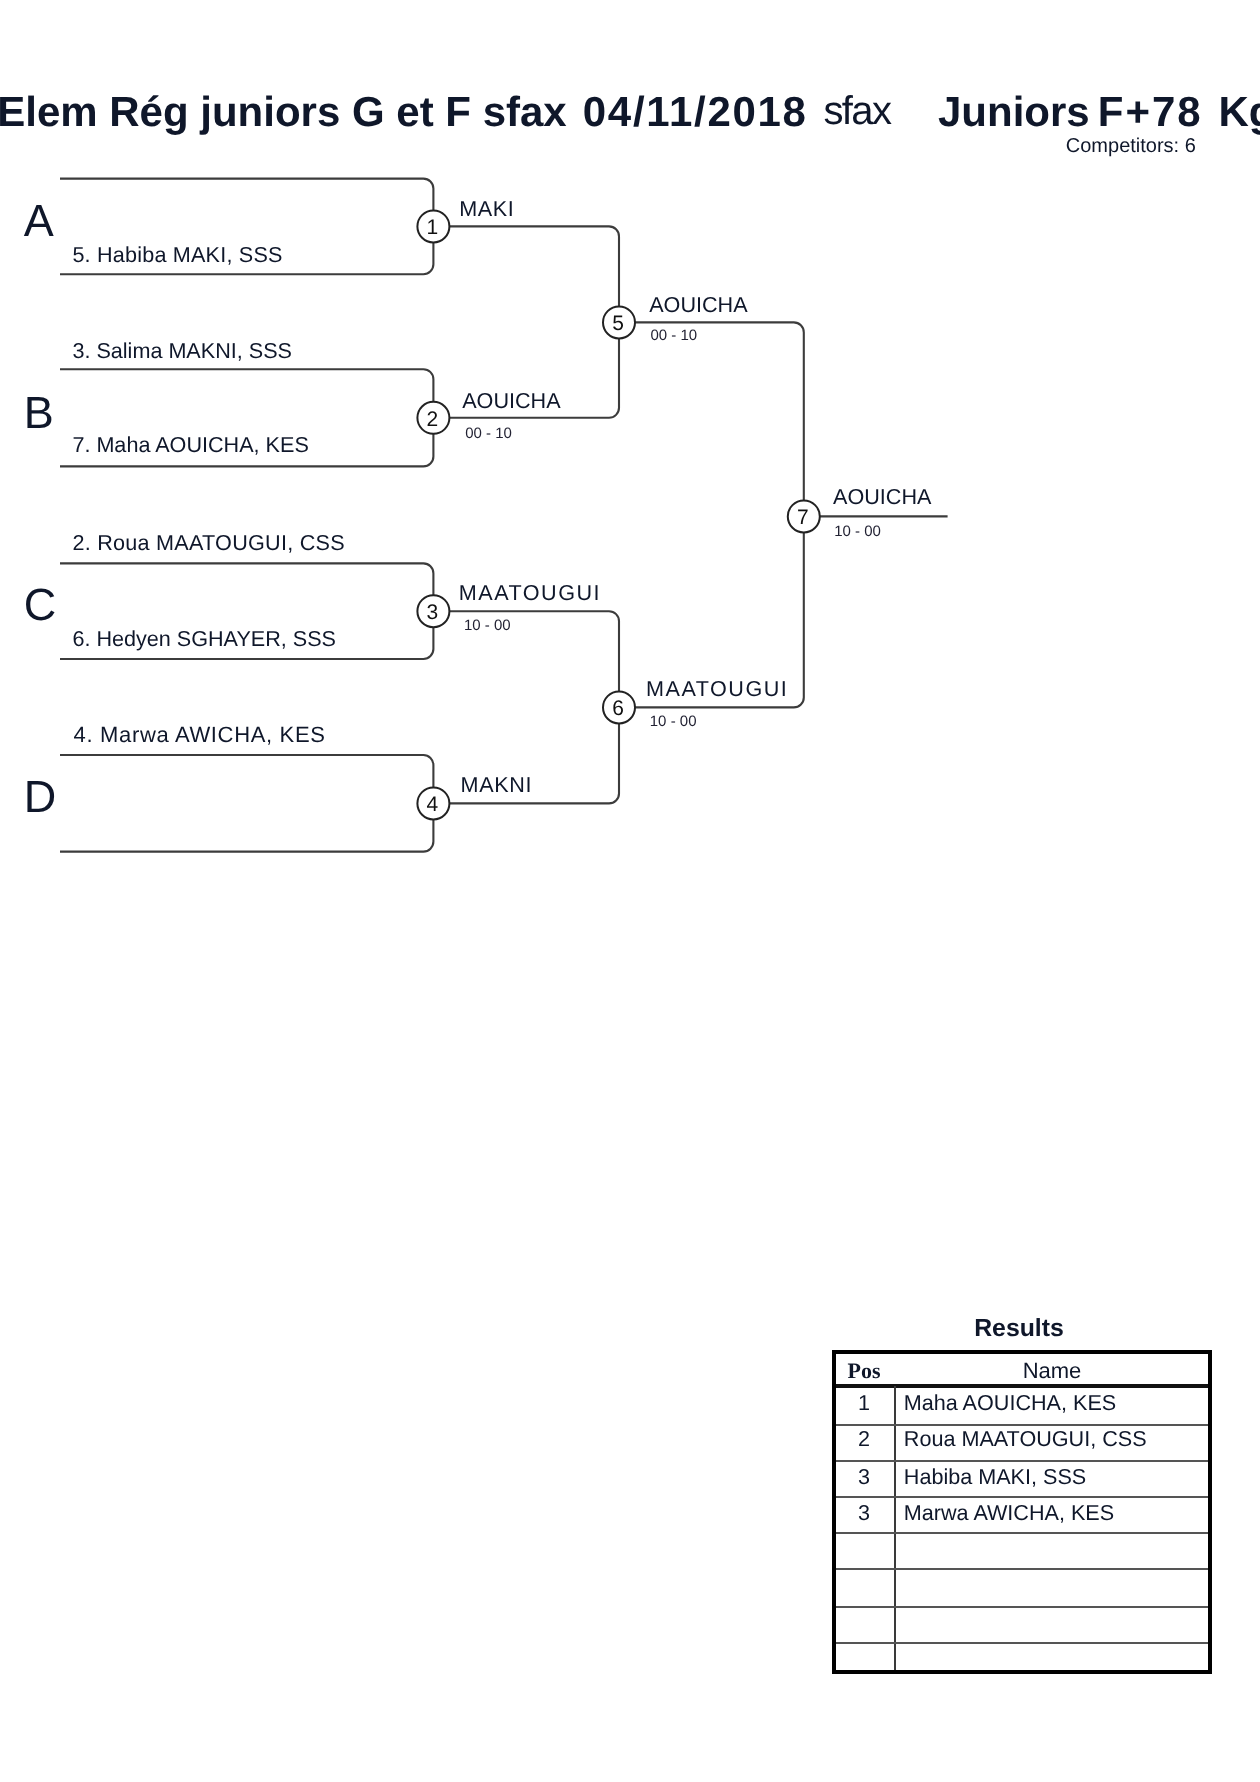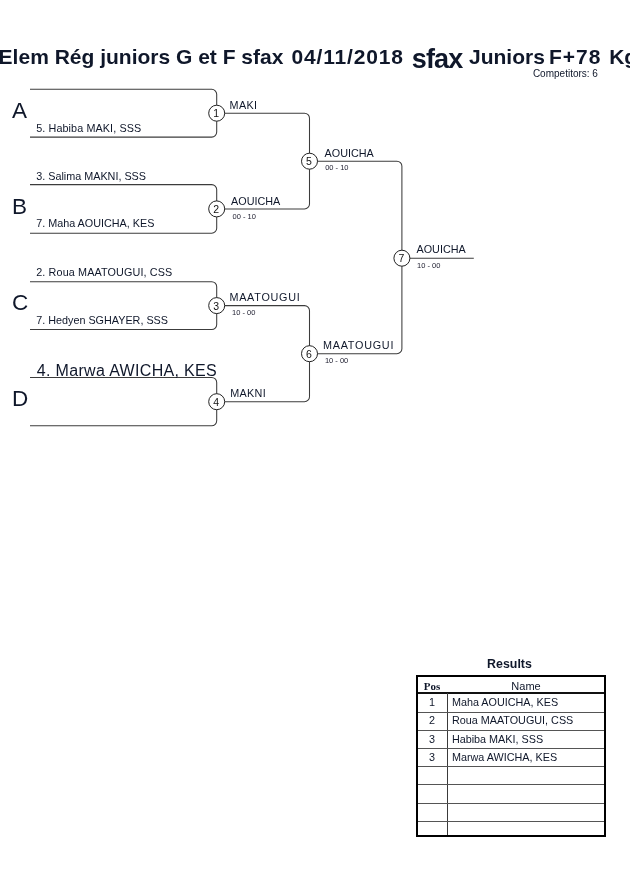--- a/index.html
+++ b/index.html
@@ -43,37 +43,37 @@
     <text x="216.2" y="309.5">3</text>
     <text x="216.2" y="405.6">4</text>
     <text x="309.0" y="165.1">5</text>
     <text x="309.0" y="357.6">6</text>
     <text x="401.4" y="262.1">7</text>
   </g>
 </svg>
 
 <div class="t" style="left:-1.4px;top:45.9px;font-size:21px;font-weight:bold;">Elem Rég juniors G et F sfax</div>
 <div class="t" style="left:291.4px;top:45.9px;font-size:21px;font-weight:bold;letter-spacing:0.85px;">04/11/2018</div>
-<div class="t" style="left:411.7px;top:45.9px;font-size:27px;font-weight:bold;letter-spacing:-0.8px;">sfax</div>
+<div class="t" style="left:411.7px;top:45.9px;font-size:20px;font-weight:normal;letter-spacing:-0.8px;">sfax</div>
 <div class="t" style="left:469.0px;top:45.9px;font-size:21px;font-weight:bold;">Juniors</div>
 <div class="t" style="left:548.9px;top:45.9px;font-size:21px;font-weight:bold;letter-spacing:1px;">F+78</div>
 <div class="t" style="left:609.2px;top:45.9px;font-size:21px;font-weight:bold;">Kg</div>
 <div class="t" style="left:532.9px;top:69.1px;font-size:10px;">Competitors: 6</div>
 
 <div class="t" style="left:11.9px;top:99.85px;font-size:22.5px;">A</div>
 <div class="t" style="left:11.9px;top:195.95px;font-size:22.5px;">B</div>
 <div class="t" style="left:11.9px;top:292.15px;font-size:22.5px;">C</div>
 <div class="t" style="left:11.9px;top:388.15px;font-size:22.5px;">D</div>
 
 <div class="t" style="left:36.2px;top:123.1px;font-size:10.8px;letter-spacing:0.1px;">5. Habiba MAKI, SSS</div>
 <div class="t" style="left:36.2px;top:170.8px;font-size:10.8px;text-align:right;">3. Salima MAKNI, SSS</div>
 <div class="t" style="left:36.2px;top:217.8px;font-size:10.8px;">7. Maha AOUICHA, KES</div>
 <div class="t" style="left:36.2px;top:266.9px;font-size:10.8px;letter-spacing:0.13px;">2. Roua MAATOUGUI, CSS</div>
-<div class="t" style="left:36.2px;top:314.8px;font-size:10.8px;">7. Hedyen SGHAYER, SSS</div>
-<div class="t" style="left:36.8px;top:362.6px;font-size:16px;letter-spacing:0.33px;">4. Marwa AWICHA, KES</div>
+<div class="t" style="left:36.2px;top:314.8px;font-size:10.8px;">6. Hedyen SGHAYER, SSS</div>
+<div class="t" style="left:36.8px;top:362.6px;font-size:11px;letter-spacing:0.33px;">4. Marwa AWICHA, KES</div>
 
 <div class="t" style="left:229.6px;top:100.2px;font-size:10.8px;letter-spacing:0.3px;">MAKI</div>
 <div class="t" style="left:231.1px;top:196.0px;font-size:10.8px;">AOUICHA</div>
 <div class="t" style="left:229.4px;top:292.3px;font-size:10.8px;letter-spacing:0.75px;">MAATOUGUI</div>
 <div class="t" style="left:230.3px;top:388.0px;font-size:10.8px;letter-spacing:0.3px;">MAKNI</div>
 <div class="t" style="left:324.6px;top:148.1px;font-size:10.8px;">AOUICHA</div>
 <div class="t" style="left:323.0px;top:340.4px;font-size:10.8px;letter-spacing:0.75px;">MAATOUGUI</div>
 <div class="t" style="left:416.5px;top:244.4px;font-size:10.8px;">AOUICHA</div>
 
 <div class="t" style="left:232.6px;top:212.7px;font-size:7.5px;color:#223;">00 - 10</div>

